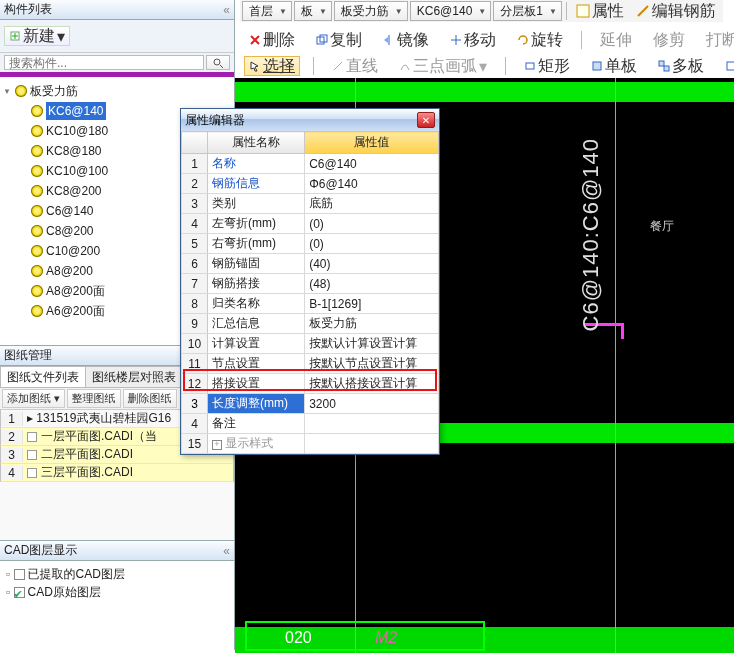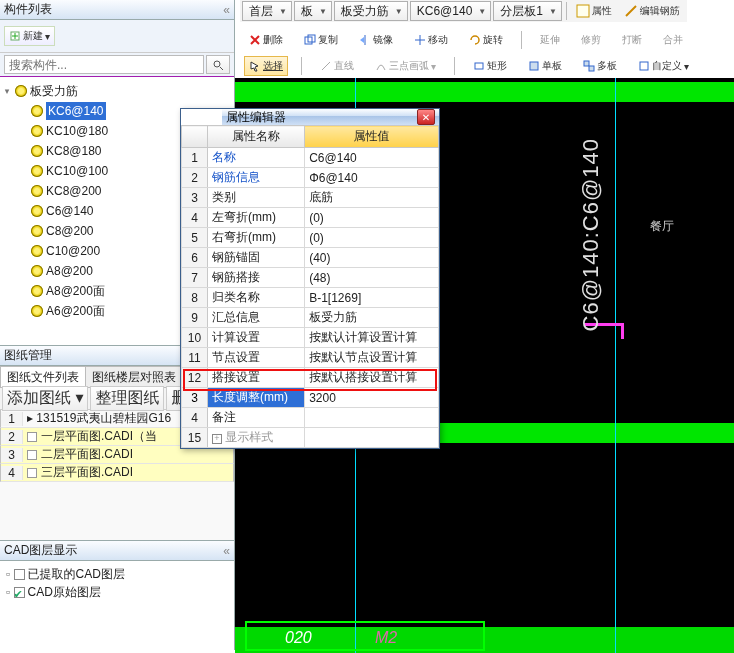--- a/index.html
+++ b/index.html
@@ -1,45 +1,45 @@
 <!DOCTYPE html>
 <html><head>
 <meta charset="utf-8">
 <style>
   * { box-sizing: border-box; font-family: "Microsoft YaHei", SimSun, sans-serif; }
   body { margin:0; width:734px; height:653px; overflow:hidden; background:#fff; position:relative; font-size:12px; color:#222; }
   .top-dropdowns { position:absolute; top:0; left:240px; height:22px; display:flex; align-items:center; gap:2px; background:#f4f4f4; padding:0 2px; }
   .dd { border:1px solid #b0b0b0; background:linear-gradient(#fff,#eee); height:20px; display:flex; align-items:center; padding:0 4px 0 6px; font-size:12px; color:#222; }
   .dd .arw { margin-left:6px; font-size:8px; color:#555; }
-  .ico-btn { height:20px; display:flex; align-items:center; padding:0 4px; border:1px solid transparent; font-size:10px; color:#333; white-space:nowrap; }
+  .ico-btn { height:20px; display:flex; align-items:center; padding:0 4px; border:1px solid transparent; font-size:16px; color:#333; white-space:nowrap; }
   .ico-btn svg { margin-right:2px; }
   .toolbar-row { position:absolute; left:240px; height:24px; display:flex; align-items:center; gap:11px; padding:0 4px; }
   .toolbar-row.r1 { top:28px; }
   .toolbar-row.r2 { top:54px; }
   .sep { width:1px; height:18px; background:#bbb; margin:0 2px; }
   .left-pane { position:absolute; top:0; left:0; width:235px; height:345px; border-right:1px solid #9aa; background:#f9f9f9; }
   .left-header { height:20px; background:linear-gradient(#fafcff,#d6e4f4); border-bottom:1px solid #9aa; display:flex; align-items:center; padding:0 4px; font-size:12px; }
   .chevrons { color:#888; }
   .new-bar { height:24px; display:flex; align-items:center; padding:16px 4px; background:#eef3fa; border-bottom:1px solid #ccc; }
-  .search-bar { height:24px; display:flex; padding:2px 4px; background:#eef3fa; border-bottom:1px solid #a21caf; }
+  .search-bar { height:24px; display:flex; padding:2px 4px; background:#eef3fa; border-bottom:5px solid #a21caf; }
   .search-input { flex:1; border:1px solid #bbb; font-size:12px; padding:1px 4px; color:#888; background:#fff; }
   .search-btn { width:24px; border:1px solid #bbb; background:linear-gradient(#fff,#eee); margin-left:2px; display:flex; align-items:center; justify-content:center; }
   .tree { padding:4px 2px; font-size:12px; line-height:18px; overflow:auto; height:270px; background:#fff; }
   .tree .node { display:flex; align-items:center; padding:1px 0; white-space:nowrap; }
   .tree .twist { width:10px; display:inline-block; color:#777; font-size:9px; text-align:center; }
   .tree .ic { width:14px; height:14px; display:inline-flex; align-items:center; justify-content:center; margin:0 2px; }
   .gear { width:12px; height:12px; border-radius:50%; background:radial-gradient(circle,#fff173 30%,#e6c800 60%,#a08b00 100%); box-shadow:0 0 0 1px #8a7a00 inset; }
   .tree .sel { background:#2e6fd6; color:#fff; padding:0 2px; }
   .drawings-pane { position:absolute; top:345px; left:0; width:235px; border-top:1px solid #9aa; border-right:1px solid #9aa; background:#f9f9f9; height:195px; }
   .pane-title { height:20px; background:linear-gradient(#fafcff,#d6e4f4); border-bottom:1px solid #9aa; display:flex; align-items:center; padding:0 4px; font-size:12px;}
   .tabs-row { height:22px; display:flex; border-bottom:1px solid #bbb; background:#eee; font-size:12px;}
   .tab { border:1px solid #bbb; border-bottom:none; padding:2px 6px; background:#fff; margin-right:-1px;}
   .tab.inactive { background:#eee; }
   .btn-row { height:22px; display:flex; align-items:center; padding:2px 2px; gap:2px; background:#f3f3f3; border-bottom:1px solid #ccc;}
-  .small-btn { border:1px solid #ccc; background:linear-gradient(#fff,#eee); padding:1px 4px; font-size:16px; color:#333; white-space:nowrap;}
+  .small-btn { border:1px solid #ccc; background:linear-gradient(#fff,#eee); padding:1px 4px; font-size:11px; color:#333; white-space:nowrap;}
   .grid { font-size:12px; }
   .grid .hdr { display:flex; background:linear-gradient(#fefefe,#e6e6e6); border:1px solid #c2c2c2; height:20px; align-items:center;}
   .grid .hdr .c0 { width:22px; text-align:center; border-right:1px solid #c2c2c2;}
   .grid .hdr .c1 { flex:1; text-align:center; color:#8a1a1a;}
   .grid .row { display:flex; height:18px; align-items:center; border-left:1px solid #c2c2c2; border-right:1px solid #c2c2c2; border-bottom:1px solid #e4e4e4;}
   .grid .row .c0 { width:22px; text-align:center; border-right:1px solid #e4e4e4; background:#f4f4f4;}
   .grid .row .c1 { flex:1; padding-left:4px; display:flex; align-items:center; gap:4px;}
   .yel { background:#fffec0; }
   .sq { width:10px;height:10px; background:#fff; border:1px solid #999; display:inline-block;}
   .cad-pane { position:absolute; top:540px; left:0; width:235px; border-top:1px solid #9aa; border-right:1px solid #9aa; background:#fff; height:110px;}
@@ -47,37 +47,37 @@
   .canvas-area { position:absolute; top:78px; left:235px; right:0; bottom:0; background:#000; overflow:hidden;}
   .canvas-area .edge1 { position:absolute; top:4px; left:0; right:0; height:20px; background:#00ff00; opacity:0.9;}
   .canvas-area .edge2 { position:absolute; bottom:220px; left:0; right:0; height:20px; background:#00ff00; opacity:0.9;}
   .canvas-area .vline { position:absolute; top:0; bottom:0; width:1px; background:#00e0ff; left:380px;}
   .canvas-area .vline2 { position:absolute; top:0; bottom:0; width:1px; background:#00e0ff; left:120px;}
   .canvas-area .room { position:absolute; color:#ccc; font-size:12px; }
   .canvas-area .room.rt { top:140px; right:60px; }
   .canvas-area .marker { position:absolute; color:#e0e0e0; font-size:22px; writing-mode:vertical-rl; transform:rotate(180deg); letter-spacing:1px; right:130px; top:60px;}
   
   .dialog { position:absolute; top:108px; left:180px; width:260px; background:#fff; border:1px solid #3b5f8c; box-shadow:2px 2px 6px rgba(0,0,0,0.3);}
-  .dialog .title { height:16px; background:linear-gradient(#fdfeff,#cfe0f5 45%,#aac5e8 46%,#cfe0f5); display:flex; align-items:center; padding:0 4px; font-size:12px; color:#000; justify-content:space-between;margin-left:41px;}
+  .dialog .title { height:22px; background:linear-gradient(#fdfeff,#cfe0f5 45%,#aac5e8 46%,#cfe0f5); display:flex; align-items:center; padding:0 4px; font-size:12px; color:#000; justify-content:space-between;}
   .dialog .close { width:18px;height:16px;background:linear-gradient(#f88,#c22);border:1px solid #822;color:#fff;display:flex;align-items:center;justify-content:center;font-size:10px;border-radius:2px;}
   .proptable { width:100%; border-collapse:collapse; font-size:12px;}
   .proptable th { background:linear-gradient(#fefefe,#e8e8e8); border:1px solid #c8c8c8; padding:2px 4px; font-weight:normal;}
   .proptable th.val { background:linear-gradient(#ffe8a0,#ffd24a); }
   .proptable td { border:1px solid #d9d9d9; padding:1px 4px; height:17px;}
   .proptable td.idx { background:#f4f4f4; text-align:center; width:24px; border-right:1px solid #c8c8c8;}
   .proptable tr.hl td { background:#fff;}
   .proptable tr.hl td.name { background:#2e6fd6; color:#fff;}
   .proptable tr.hl td.idx { background:#f4f4f4; color:#000;}
   .link { color:#1452c8; }
   .redbox { position:absolute; border:2px solid #e11; pointer-events:none; }
   .magenta { position:absolute; background:#ff3ef0; }
   .plus { width:10px;height:10px;border:1px solid #888;display:inline-flex;align-items:center;justify-content:center;font-size:9px;line-height:1;background:#fff;}
   .cb { width:11px;height:11px;border:1px solid #888;display:inline-block;vertical-align:middle;margin-right:3px;background:#fff;position:relative;}
   .cb.checked::after{content:"✔";position:absolute;top:-3px;left:-1px;font-size:11px;color:#2a6;}
-  .bottom-num { position:absolute; bottom:6px; left:50px; color:#fff; font-size:16px; font-style:italic;}
+  .bottom-num { position:absolute; bottom:6px; left:50px; color:#fff; font-size:16px; }
   .bottom-num2 { position:absolute; bottom:6px; left:140px; color:#d6a; font-size:16px; font-style:italic;}
   .greenbox { position:absolute; bottom:2px; left:10px; width:240px; height:30px; border:2px solid #0f0;}
 </style>
 </head>
 <body>
 
 <div class="top-dropdowns">
   <div class="dd">
       <span>首层</span>
       <span class="arw">▼</span>

